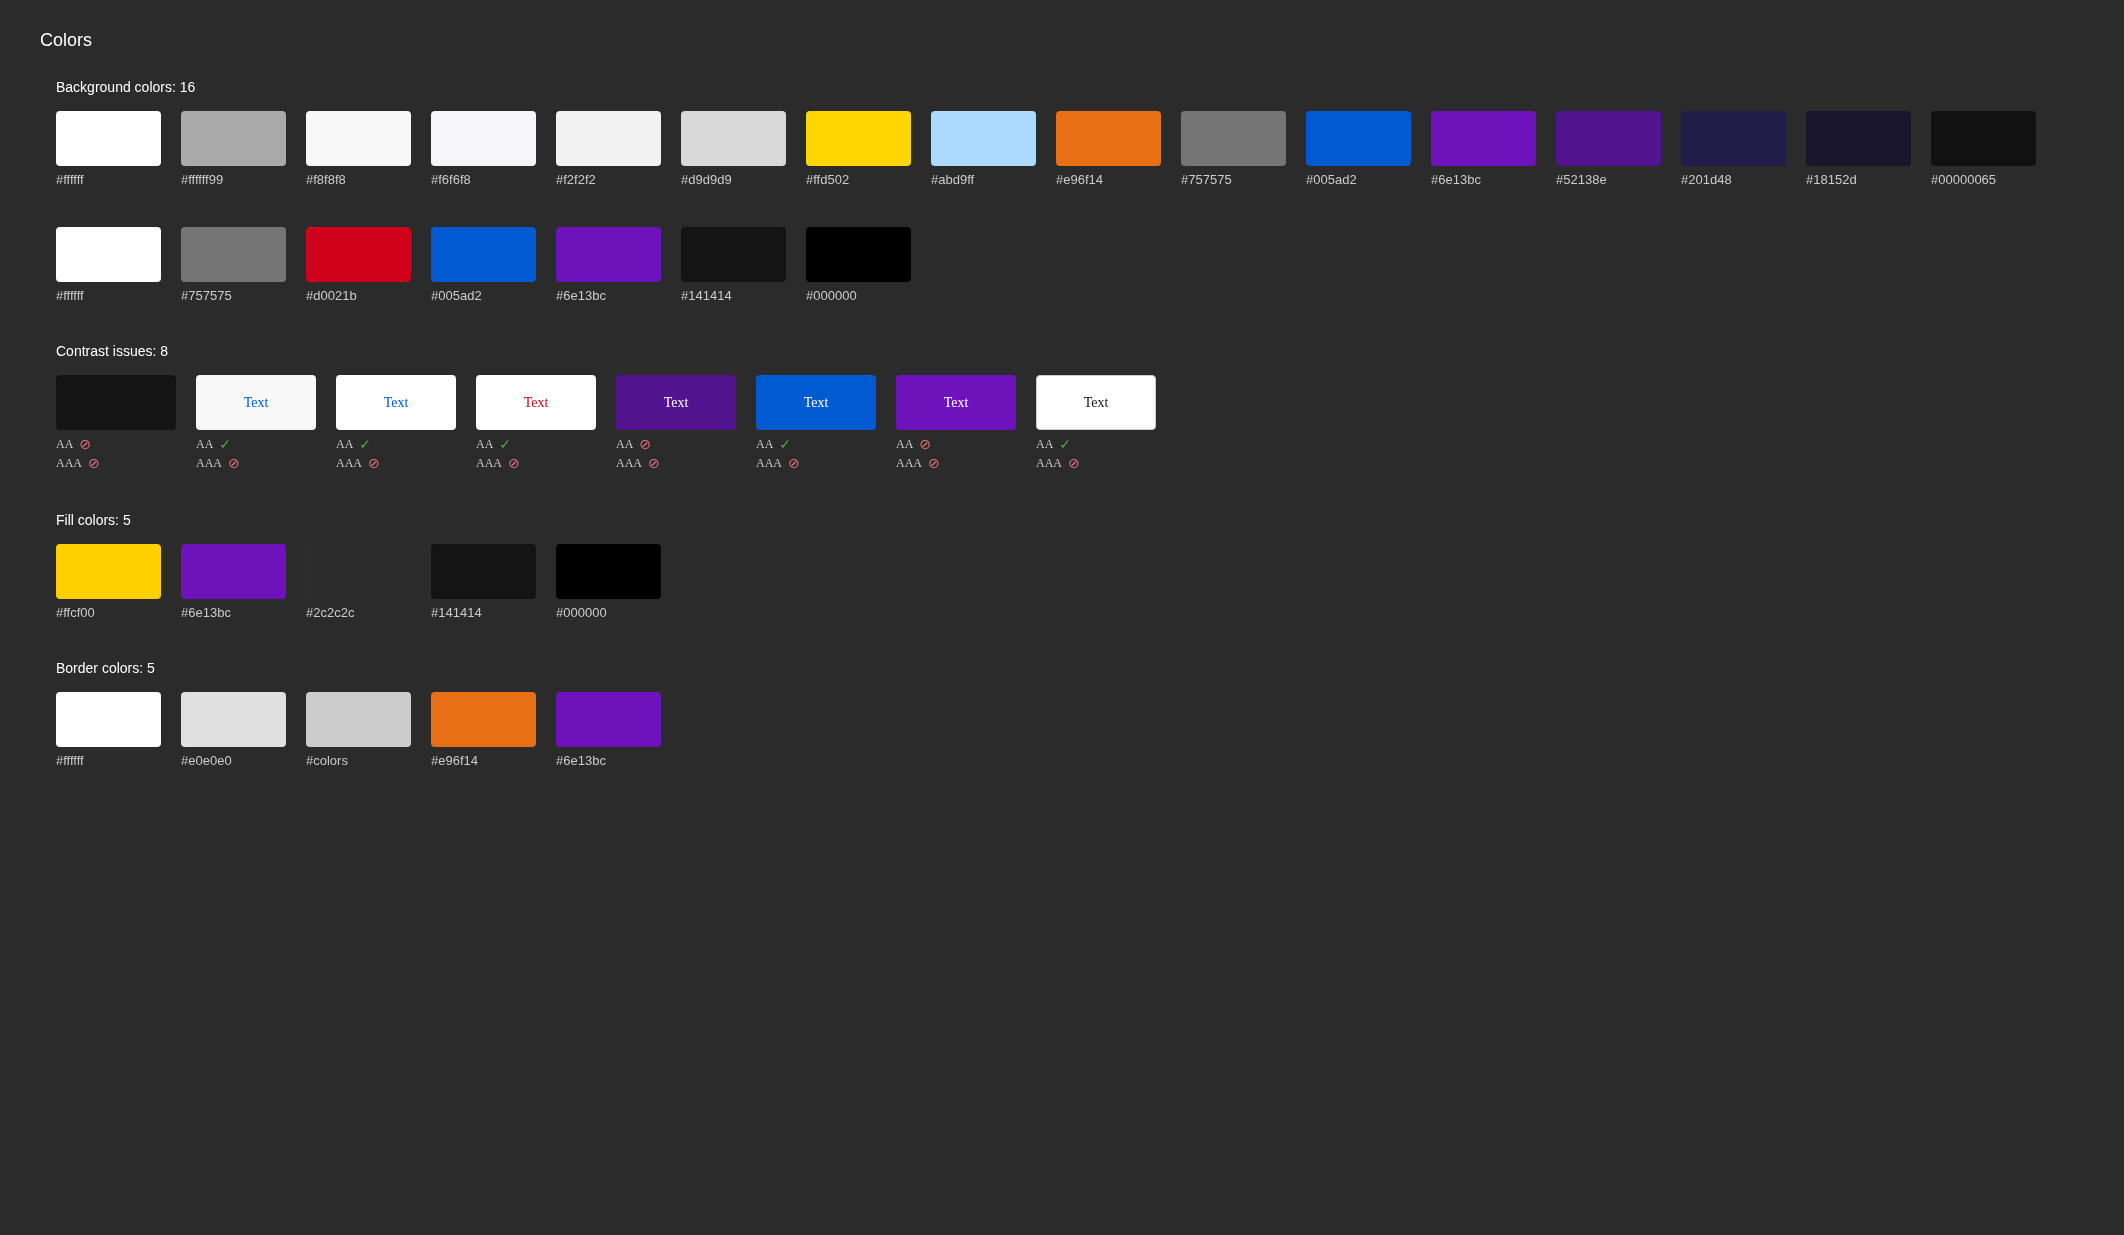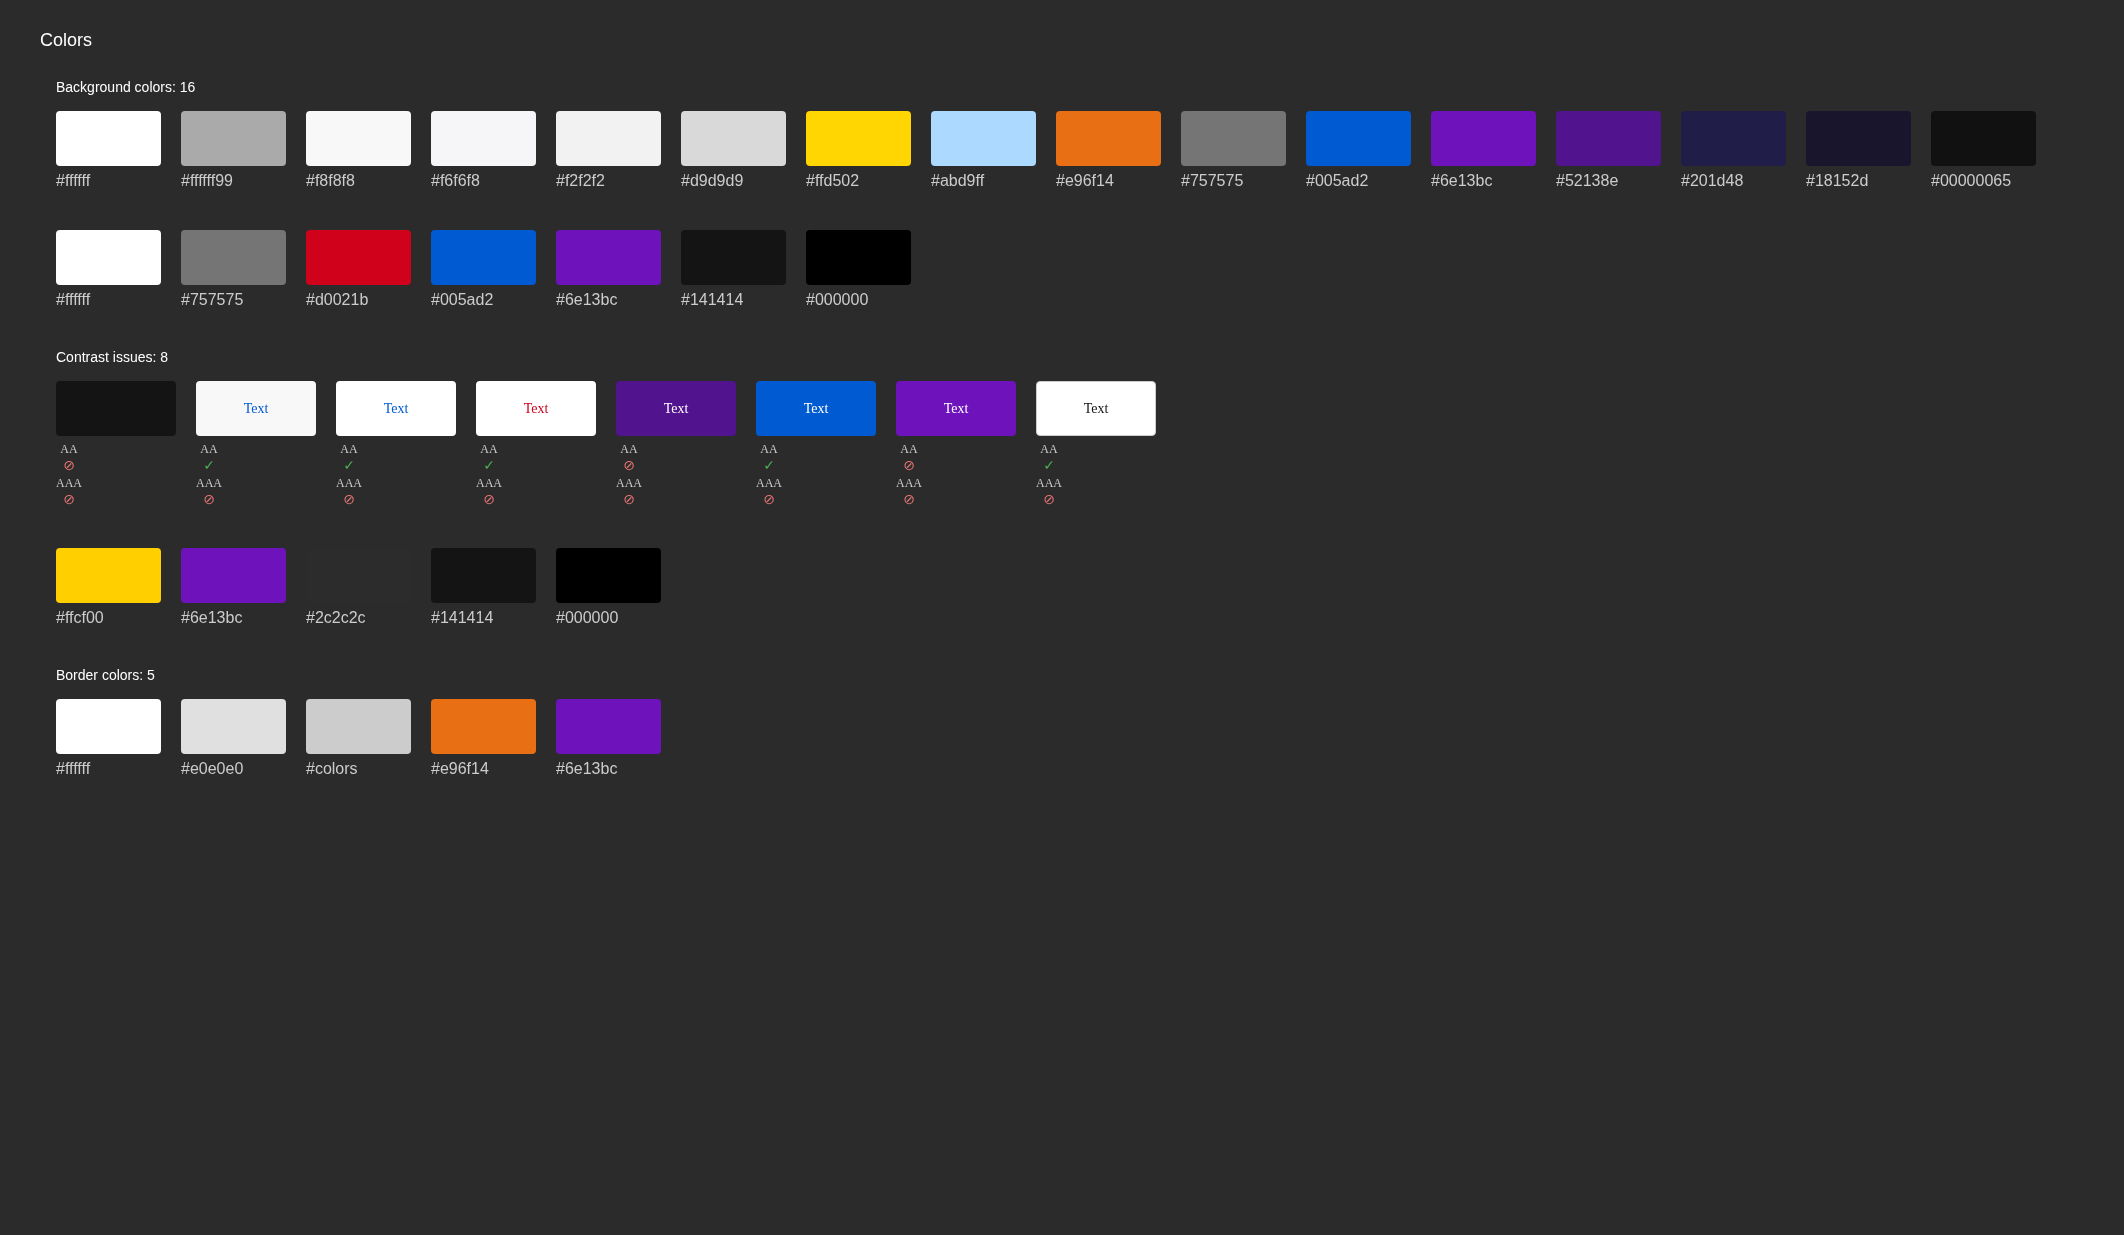--- a/index.html
+++ b/index.html
@@ -38,21 +38,21 @@
       flex-direction: column;
       align-items: flex-start;
     }
     .color-swatch {
       width: 105px;
       height: 55px;
       border-radius: 4px;
       margin-bottom: 6px;
     }
     .color-label {
-      font-size: 16px;
+      font-size: 13px;
       color: #cccccc;
     }
     
     .contrast-grid {
       display: flex;
       flex-wrap: wrap;
       gap: 20px 20px;
     }
     .contrast-item {
       display: flex;
@@ -72,24 +72,23 @@
       margin-bottom: 6px;
     }
     .contrast-checks {
       display: flex;
       flex-direction: column;
       gap: 2px;
     }
     .contrast-row {
       display: flex;
       align-items: center;
-      gap: 0;
+      gap: 6px;
       font-size: 12px;
       color: #cccccc;
-      flex-direction: column;
     }
     .check-pass {
       color: #4caf50;
       font-size: 14px;
     }
   </style>
 </head>
 <body>
 
 <h1>Colors</h1>
@@ -301,20 +300,21 @@
         <div class="contrast-row">
           <span>AAA</span>
           <span style="color:#e57373;font-size:14px;">⊘</span>
         </div>
       </div>
     </div>
     </div>
 </div>
 
 <div class="section">
+  <div class="section-title">Fill colors: 5</div>
   <div class="color-grid" id="fill-colors-grid">
       <div class="color-item">
       <div class="color-swatch" style="background:#ffcf00;"></div>
       <span class="color-label">#ffcf00</span>
     </div>
       <div class="color-item">
       <div class="color-swatch" style="background:#6e13bc;"></div>
       <span class="color-label">#6e13bc</span>
     </div>
       <div class="color-item">

